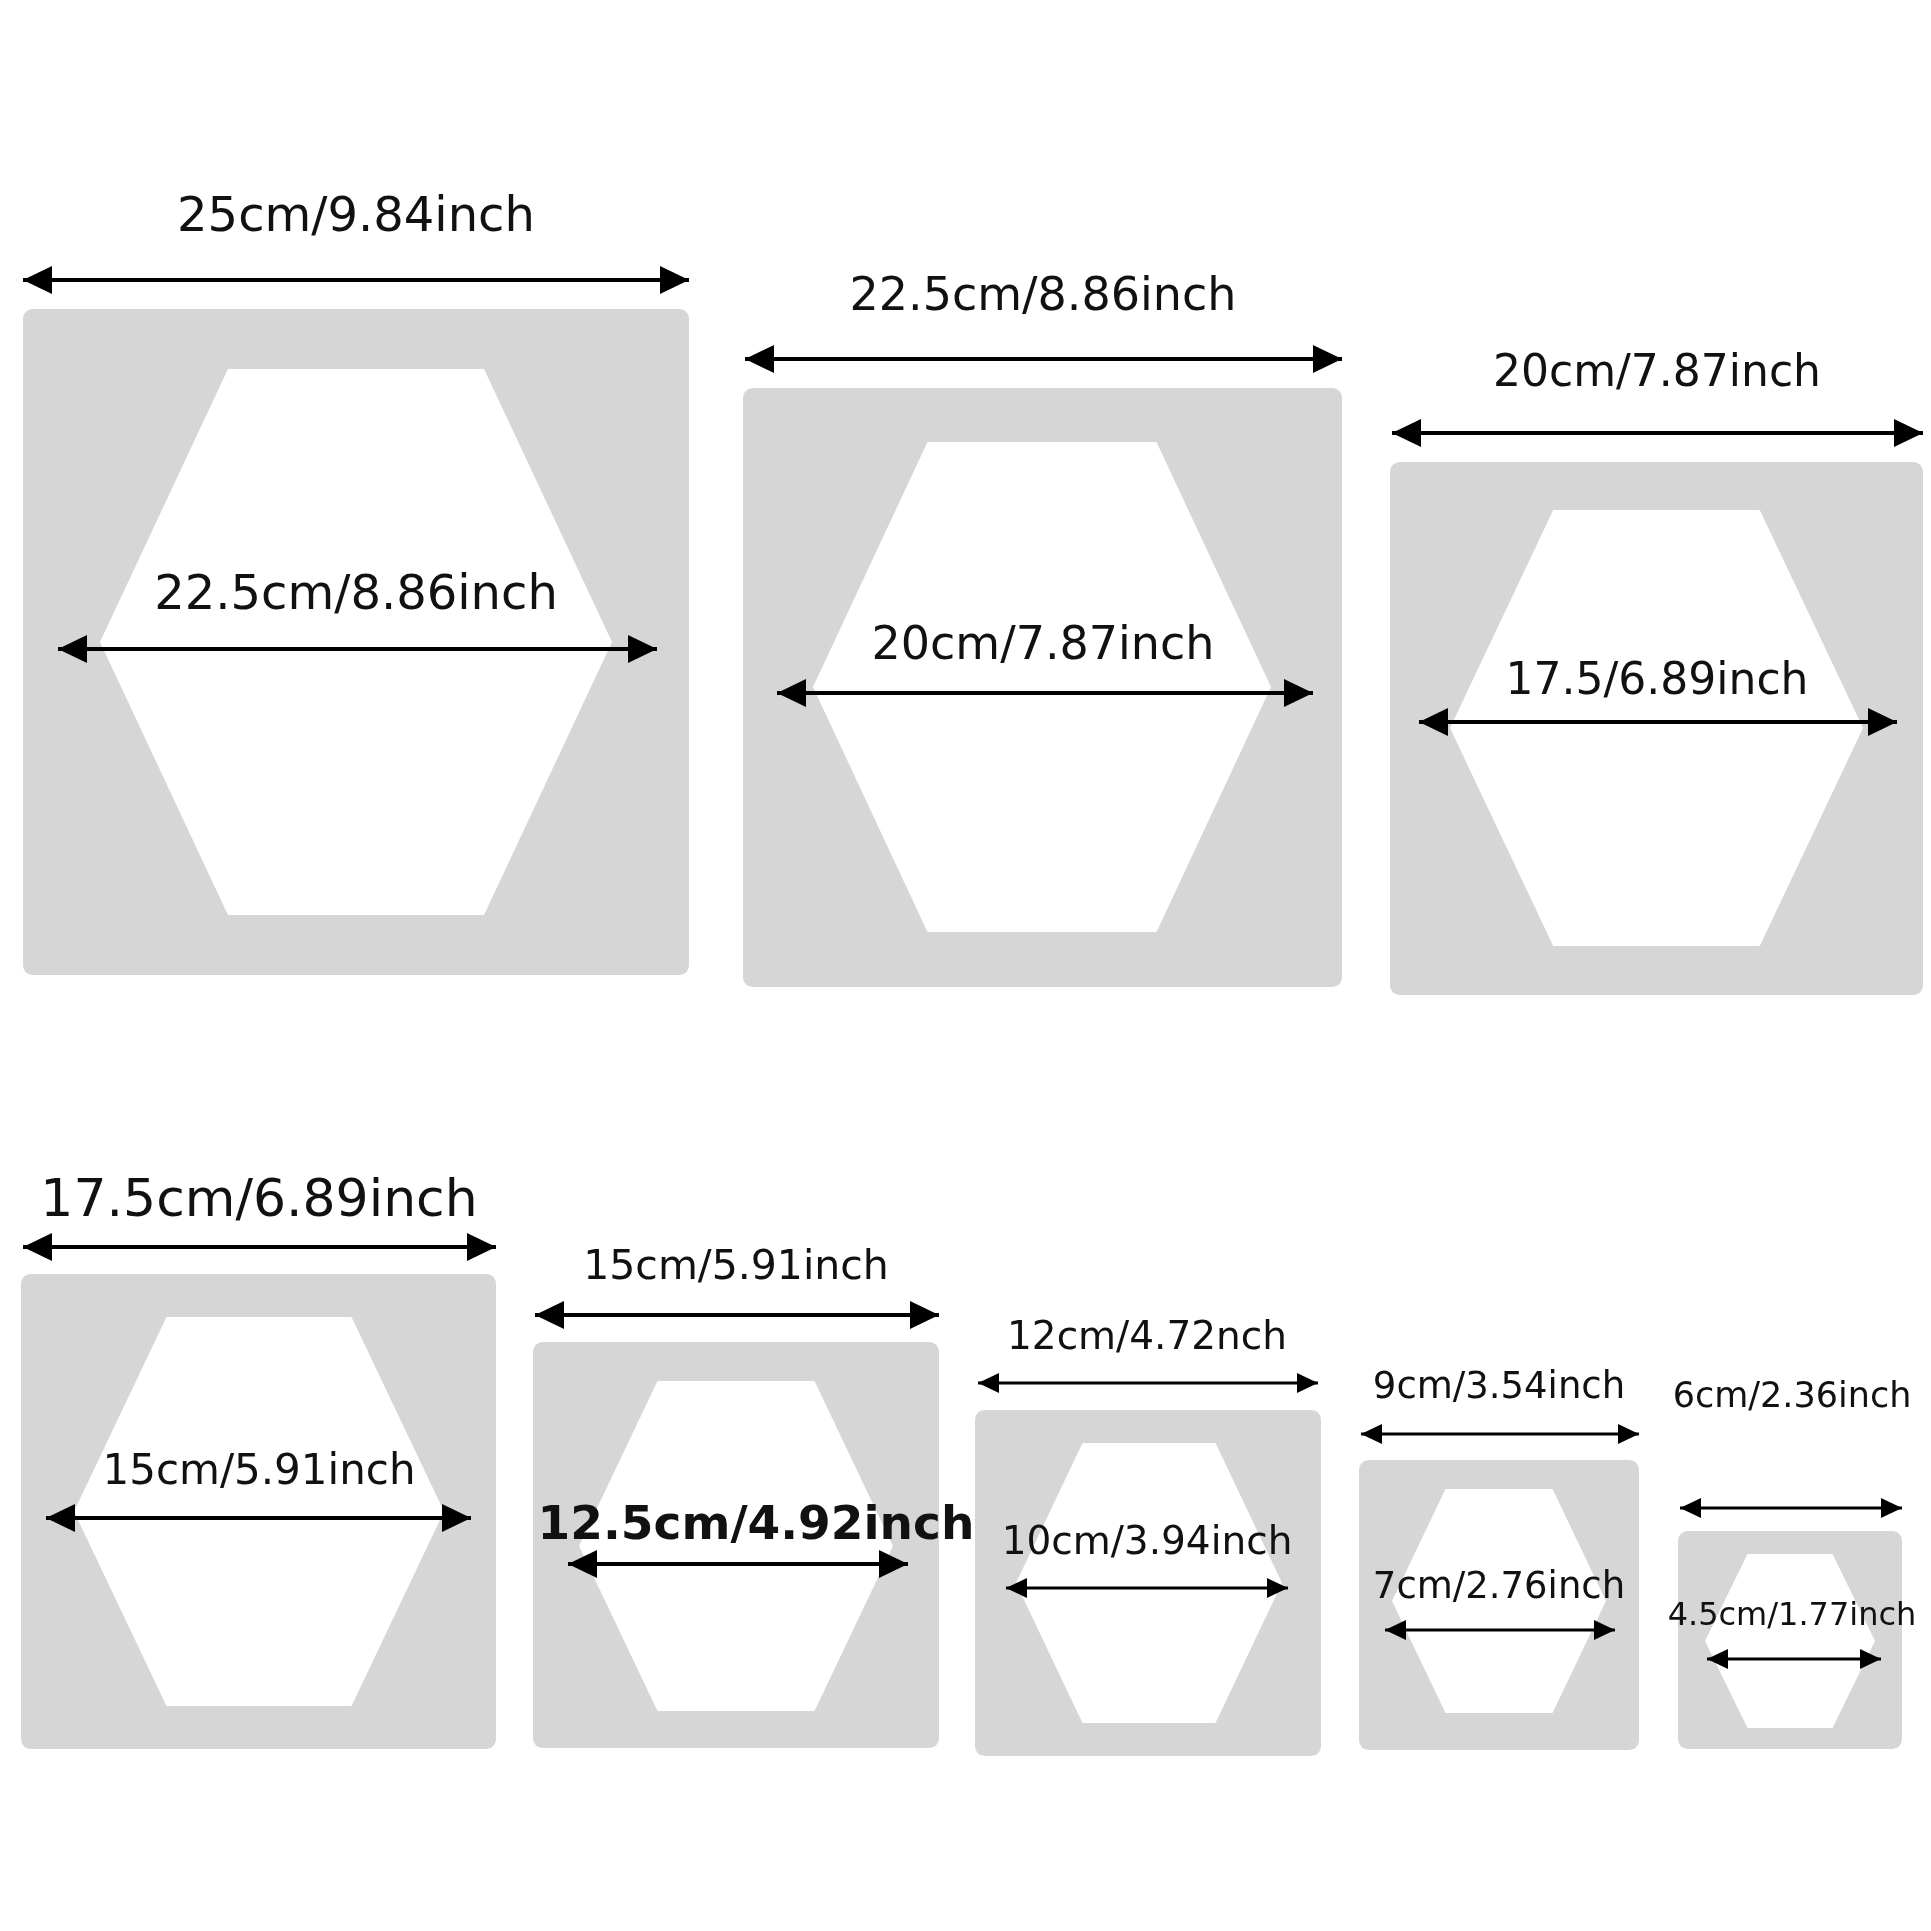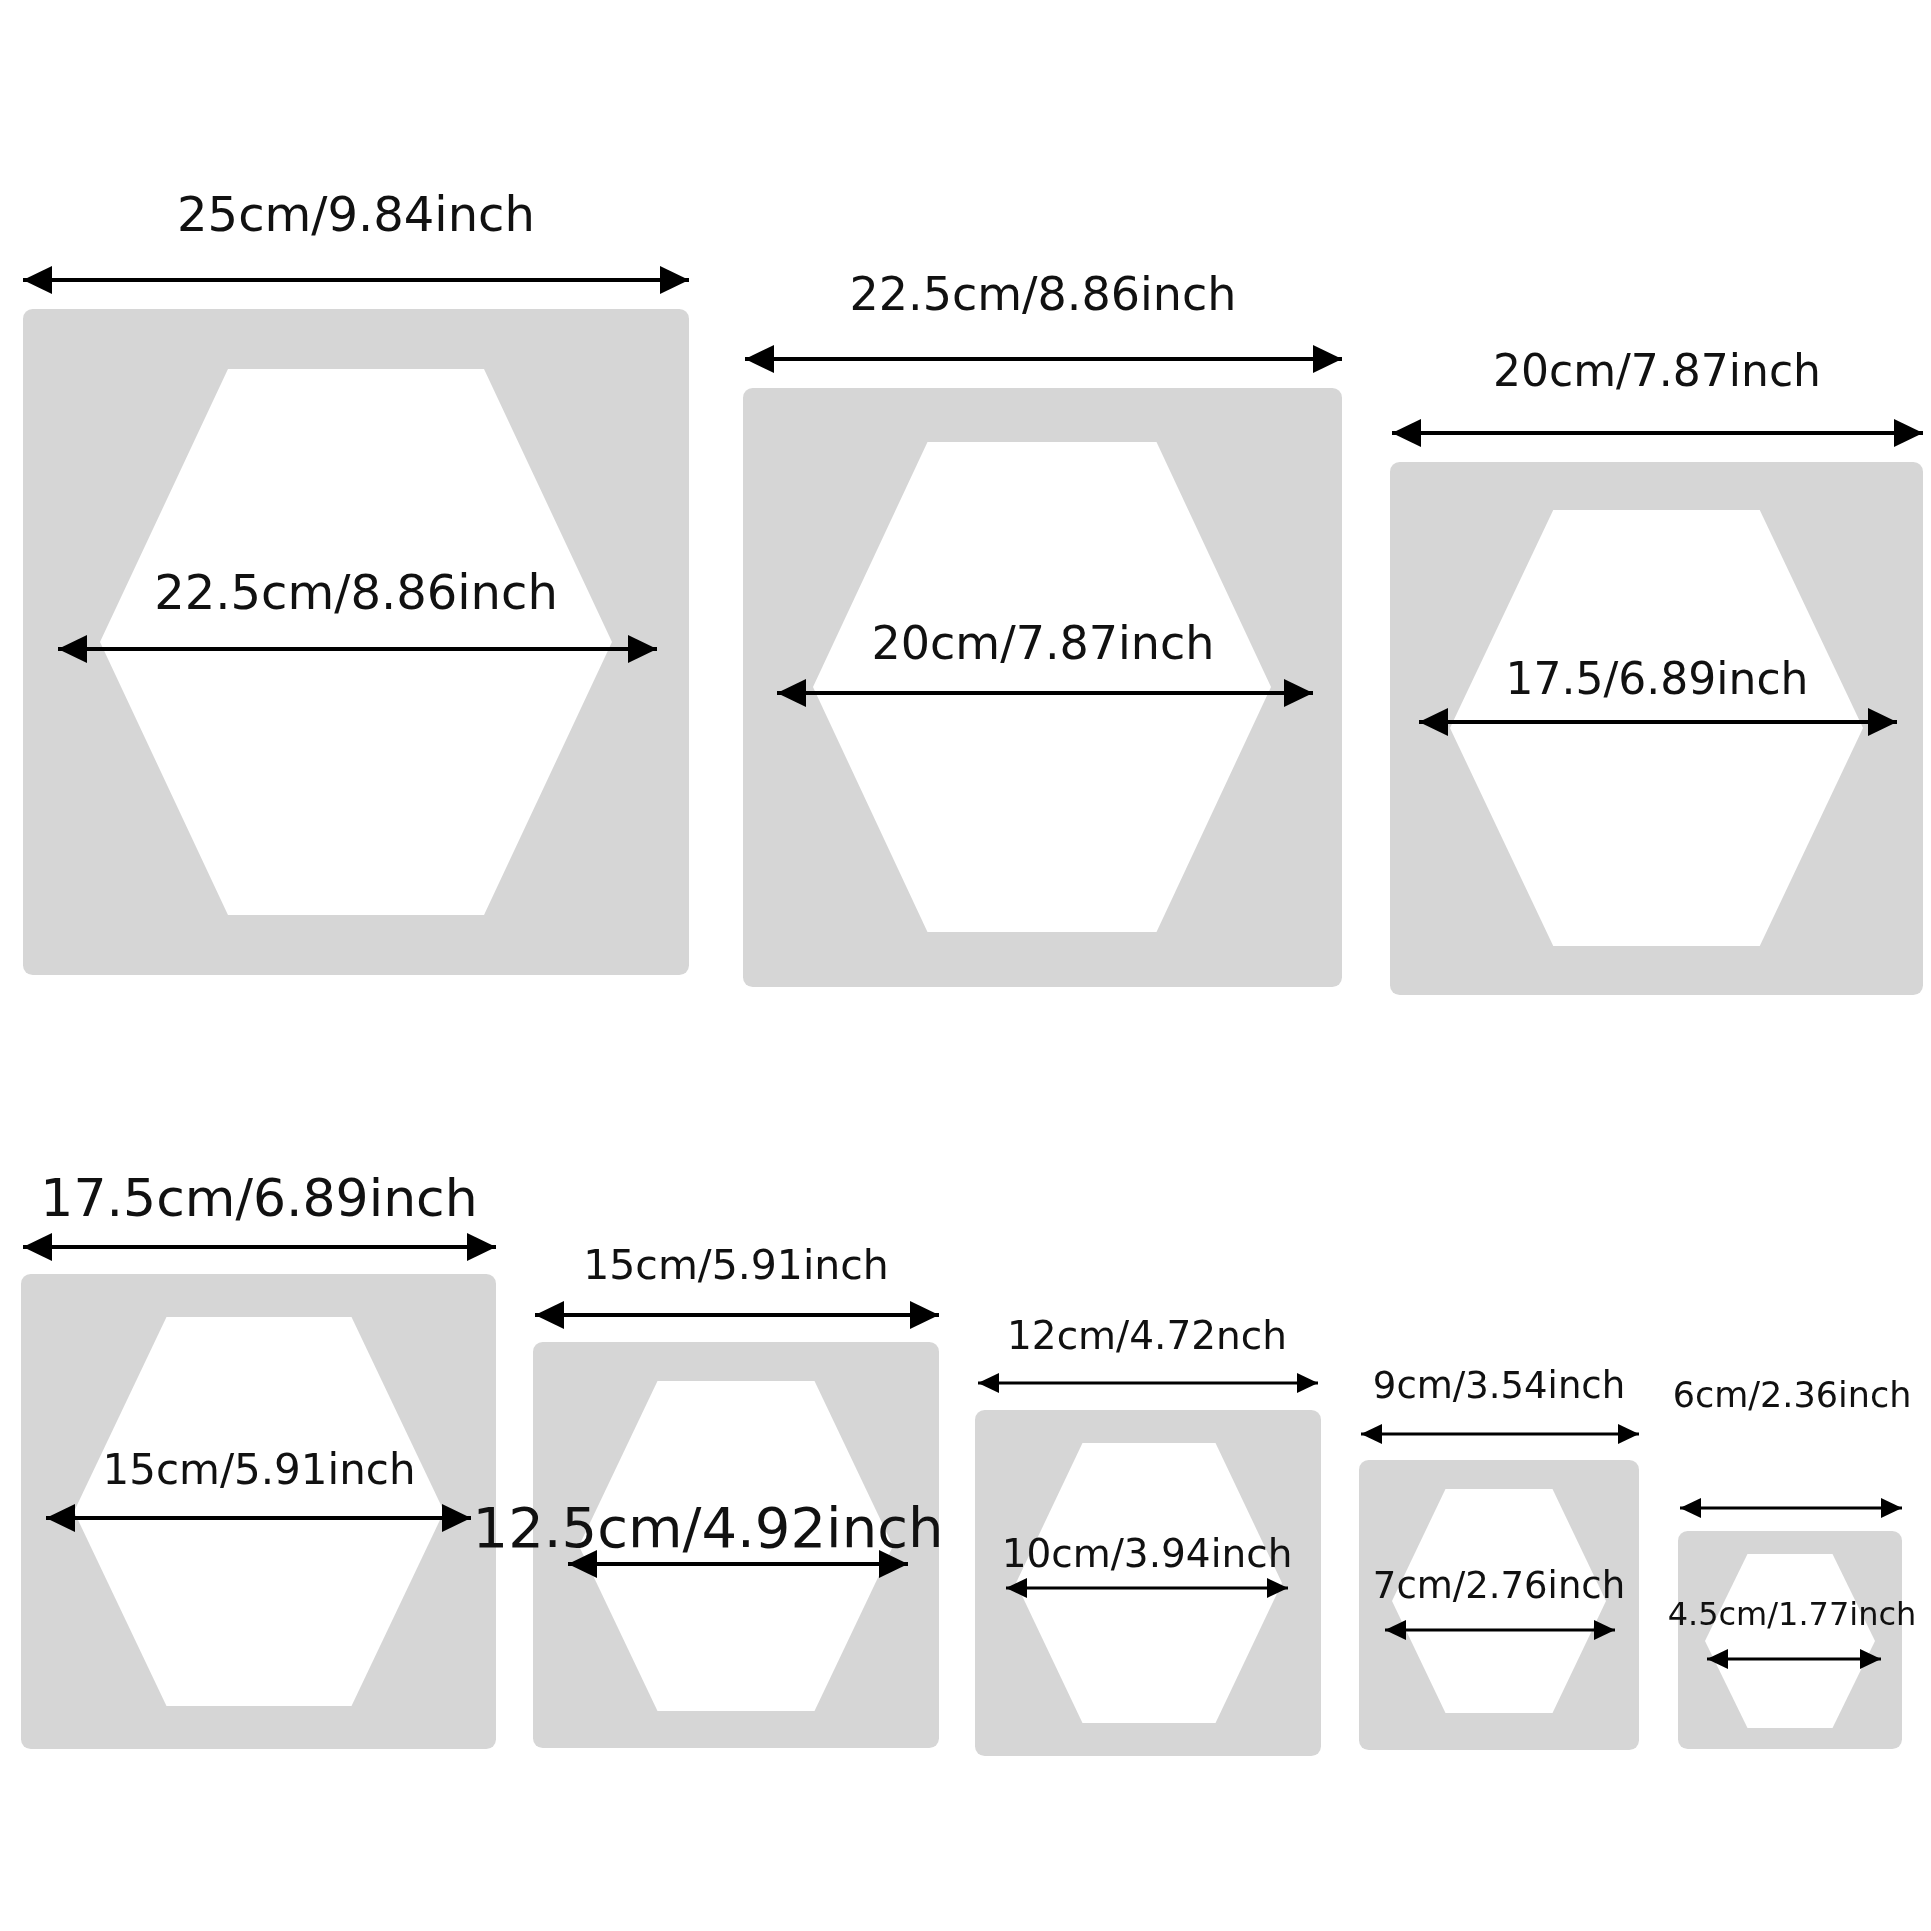--- a/index.html
+++ b/index.html
@@ -199,21 +199,21 @@
   </div>
   <div class="dim">
     <div class="dim-label" style="left:736px; top:1241px; font-size:41px;">15cm/5.91inch</div>
     <div class="arrow-row" style="left:535px; top:1315px; width:404px;">
       <div class="arrow-line" style="width:404px;"></div>
       <div class="arrow-head left"></div>
       <div class="arrow-head right"></div>
     </div>
   </div>
   <div class="dim">
-    <div class="inner-label" style="left:708px; top:1495px; font-size:56px;">12.5cm/4.92inch</div>
+    <div class="inner-label" style="left:756px; top:1495px; font-size:47px;font-weight:bold;">12.5cm/4.92inch</div>
     <div class="arrow-row" style="left:568px; top:1564px; width:340px;">
       <div class="arrow-line" style="width:340px;"></div>
       <div class="arrow-head left"></div>
       <div class="arrow-head right"></div>
     </div>
   </div>
 
   <div class="template" style="left:975px; top:1410px; width:346px; height:346px;">
     <div class="plate"></div>
     <div class="hexhole" style="left:41px; top:33px; width:266px; height:280px;
@@ -221,21 +221,21 @@
   </div>
   <div class="dim">
     <div class="dim-label" style="left:1147px; top:1313px; font-size:39px;">12cm/4.72nch</div>
     <div class="arrow-row small" style="left:978px; top:1383px; width:340px;">
       <div class="arrow-line" style="width:340px;"></div>
       <div class="arrow-head small left"></div>
       <div class="arrow-head small right"></div>
     </div>
   </div>
   <div class="dim">
-    <div class="inner-label" style="left:1147px; top:1518px; font-size:39px;margin-top:13px;">10cm/3.94inch</div>
+    <div class="inner-label" style="left:1147px; top:1518px; font-size:39px;">10cm/3.94inch</div>
     <div class="arrow-row small" style="left:1006px; top:1588px; width:282px;">
       <div class="arrow-line" style="width:282px;"></div>
       <div class="arrow-head small left"></div>
       <div class="arrow-head small right"></div>
     </div>
   </div>
 
   <div class="template" style="left:1359px; top:1460px; width:280px; height:290px;">
     <div class="plate"></div>
     <div class="hexhole" style="left:33px; top:29px; width:214px; height:224px;

